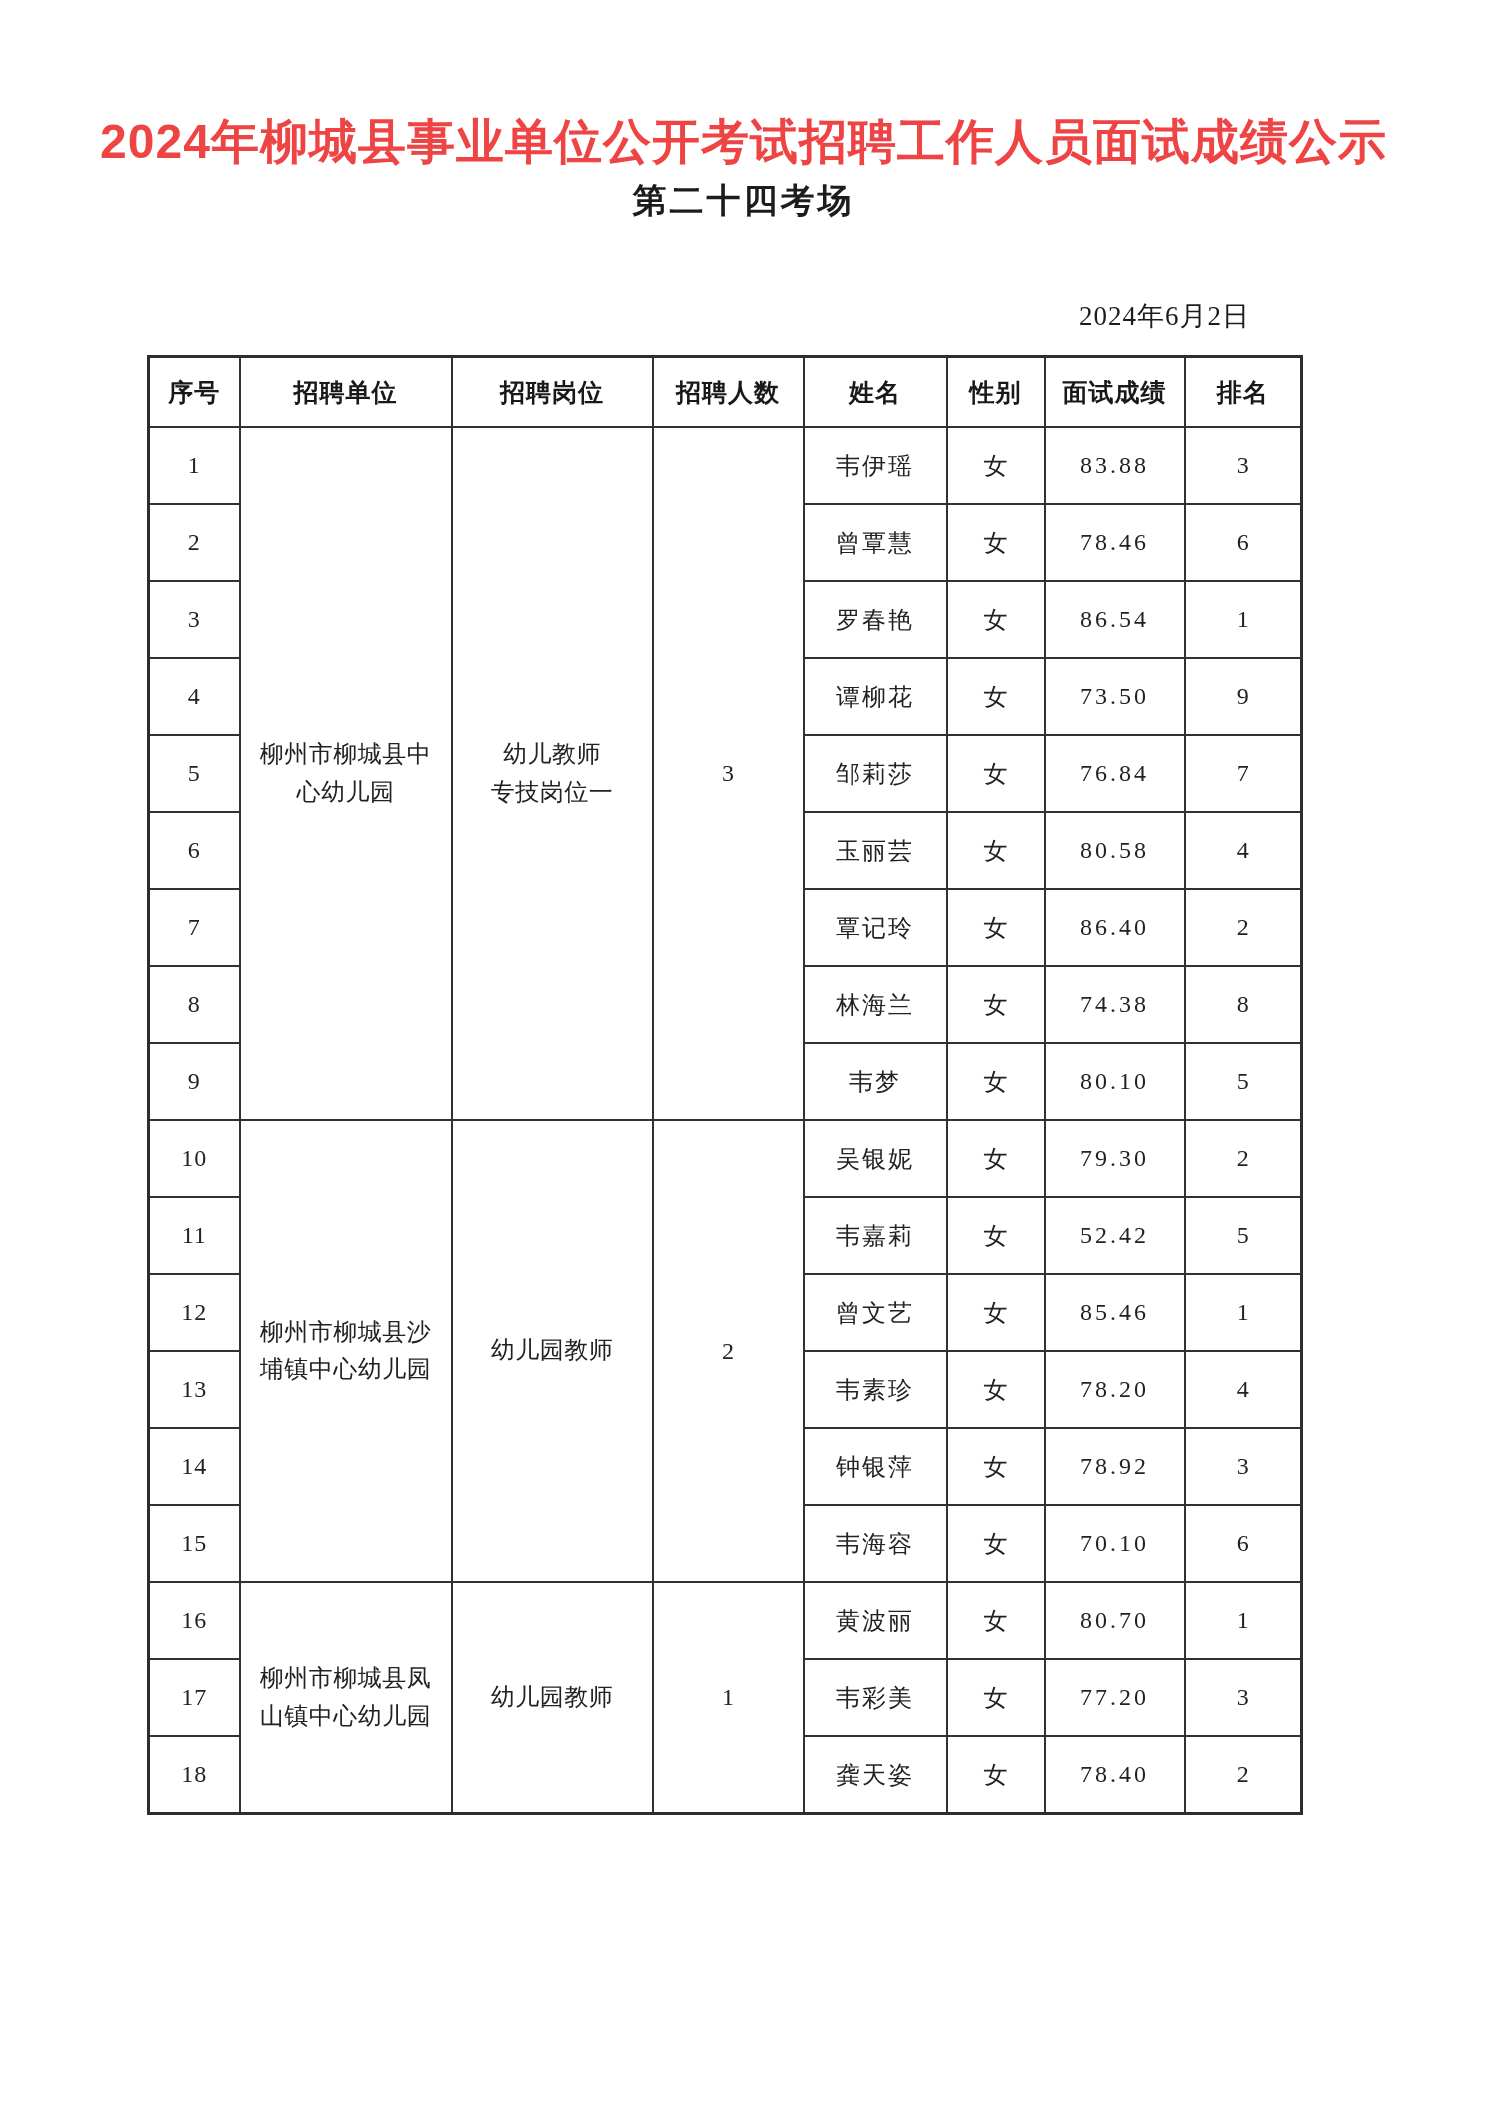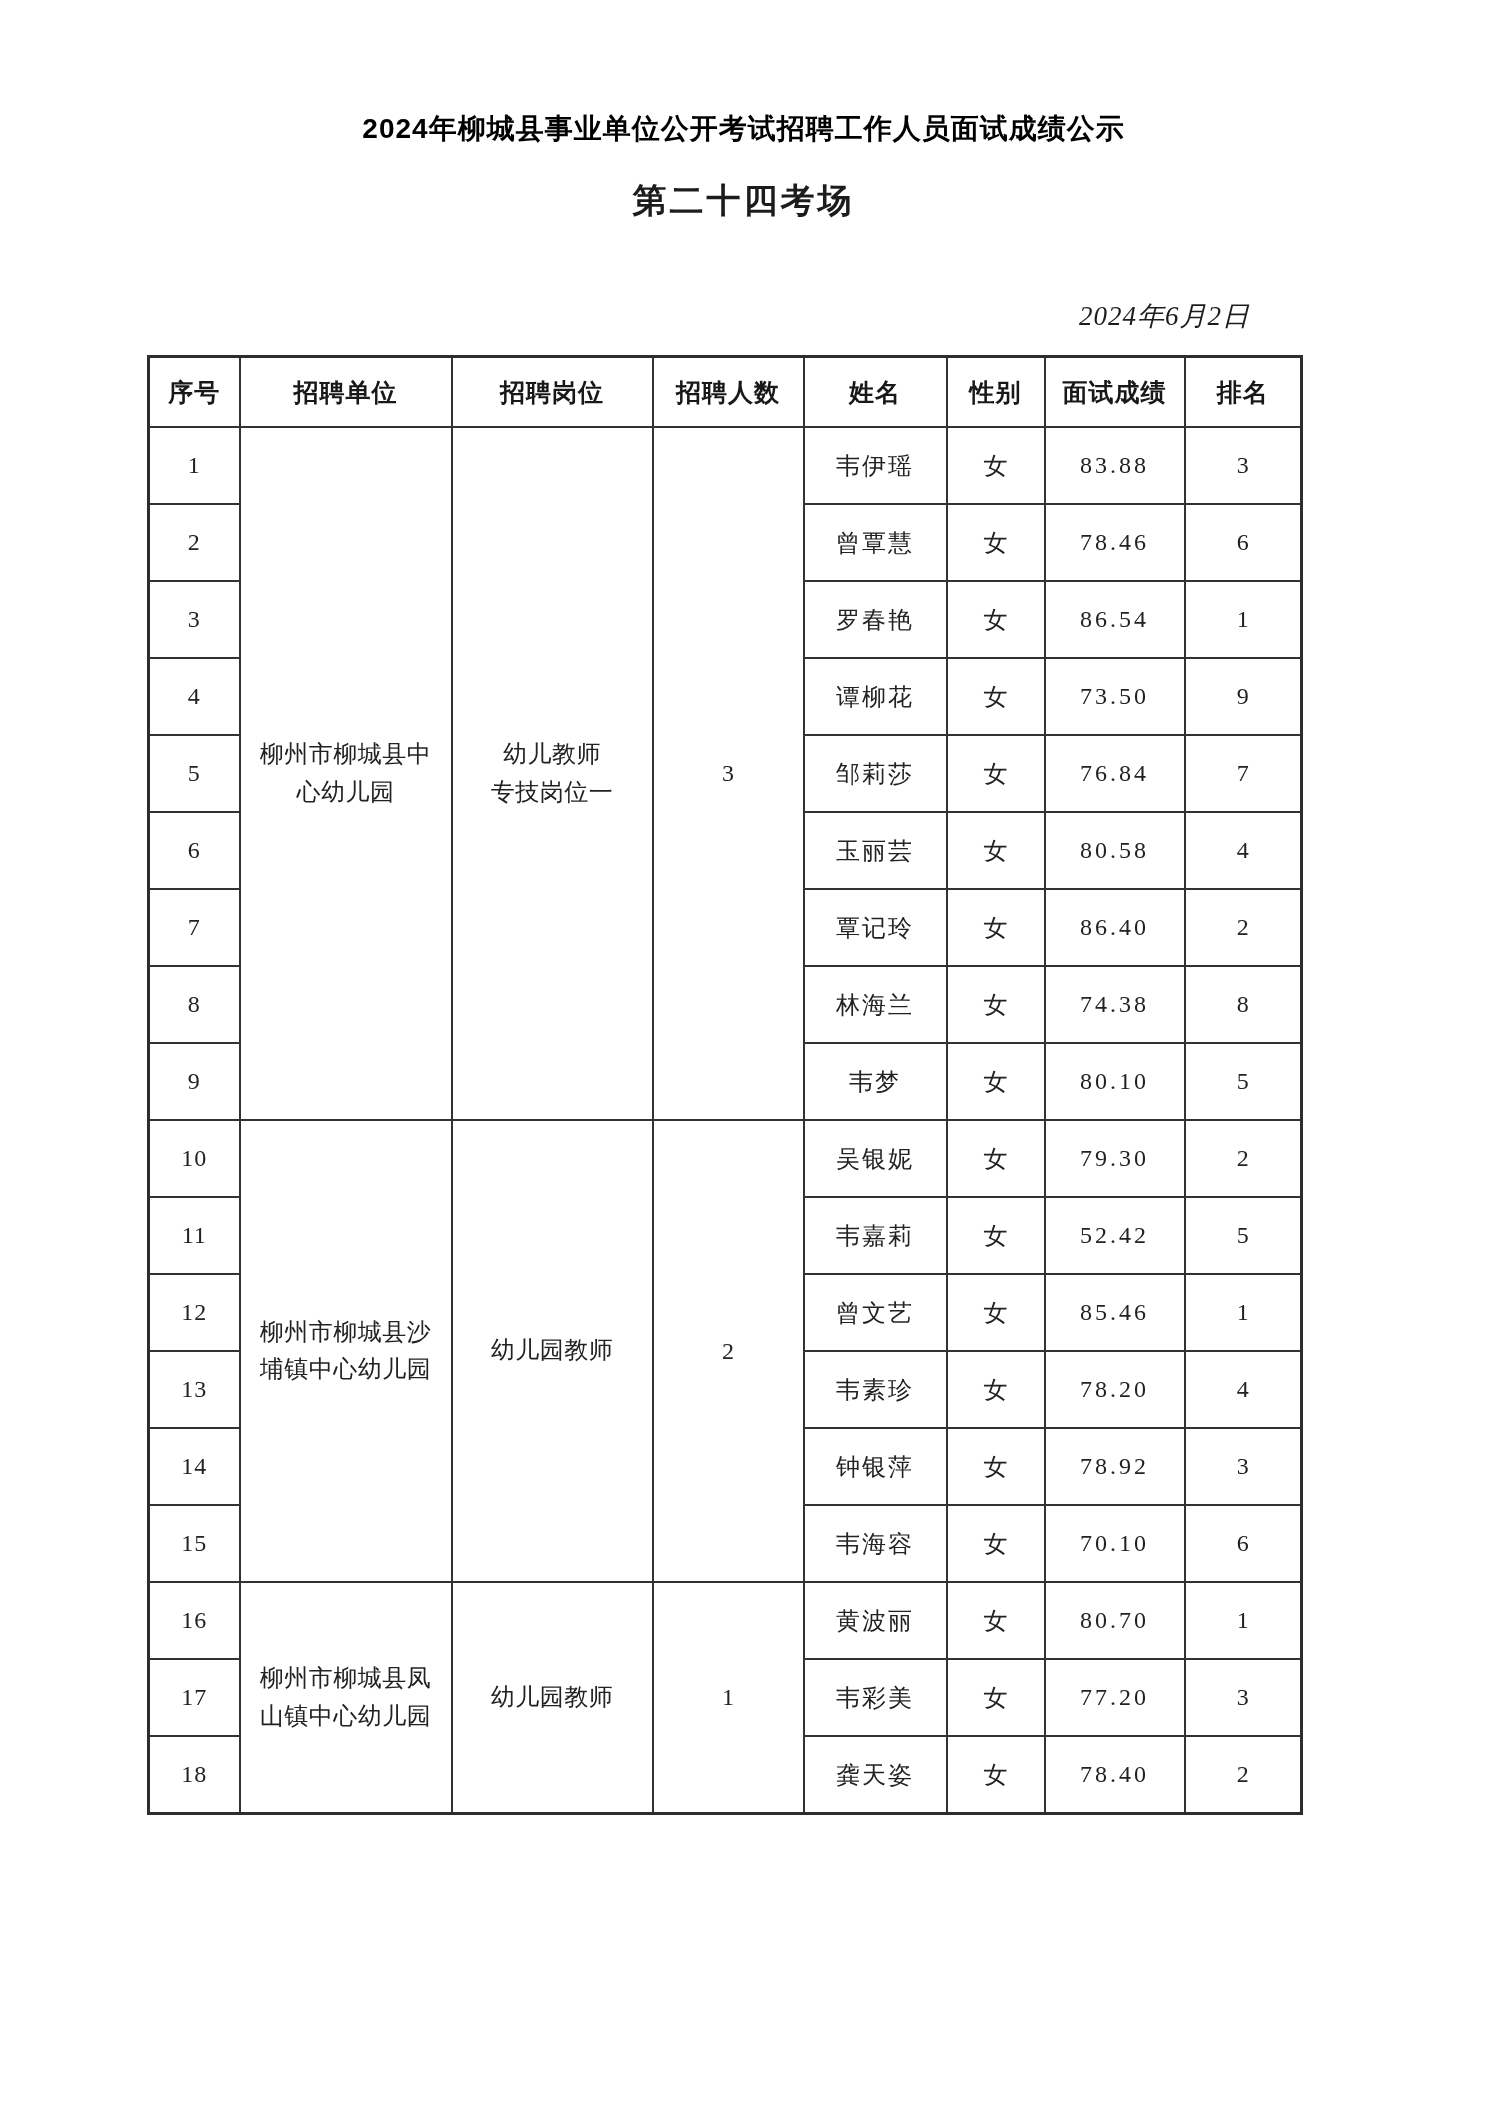--- a/index.html
+++ b/index.html
@@ -19,23 +19,23 @@
   }
   .doc-title {
     position: absolute;
     top: 110px;
     left: 0;
     width: 100%;
     margin: 0;
     text-align: center;
     font-family: "Liberation Sans", "DejaVu Sans", sans-serif;
     font-weight: bold;
-    font-size: 28px;
+    font-size: 48px;
     letter-spacing: 1px;
-    color: #000000;
+    color: #ef4444;
   }
   .doc-subtitle {
     position: absolute;
     top: 178px;
     left: 0;
     width: 100%;
     margin: 0;
     text-align: center;
     font-family: "Liberation Sans", "DejaVu Sans", sans-serif;
     font-weight: 600;
@@ -43,21 +43,20 @@
     letter-spacing: 3px;
     color: #1c1c1c;
   }
   .doc-date {
     position: absolute;
     top: 298px;
     right: 237px;
     font-size: 27px;
     letter-spacing: 1px;
     color: #1c1c1c;
-    font-style: italic;
   }
   table.results {
     position: absolute;
     left: 147px;
     top: 355px;
     width: 1153px;
     border-collapse: collapse;
     table-layout: fixed;
     border: 3px solid #2d2d2d;
   }

